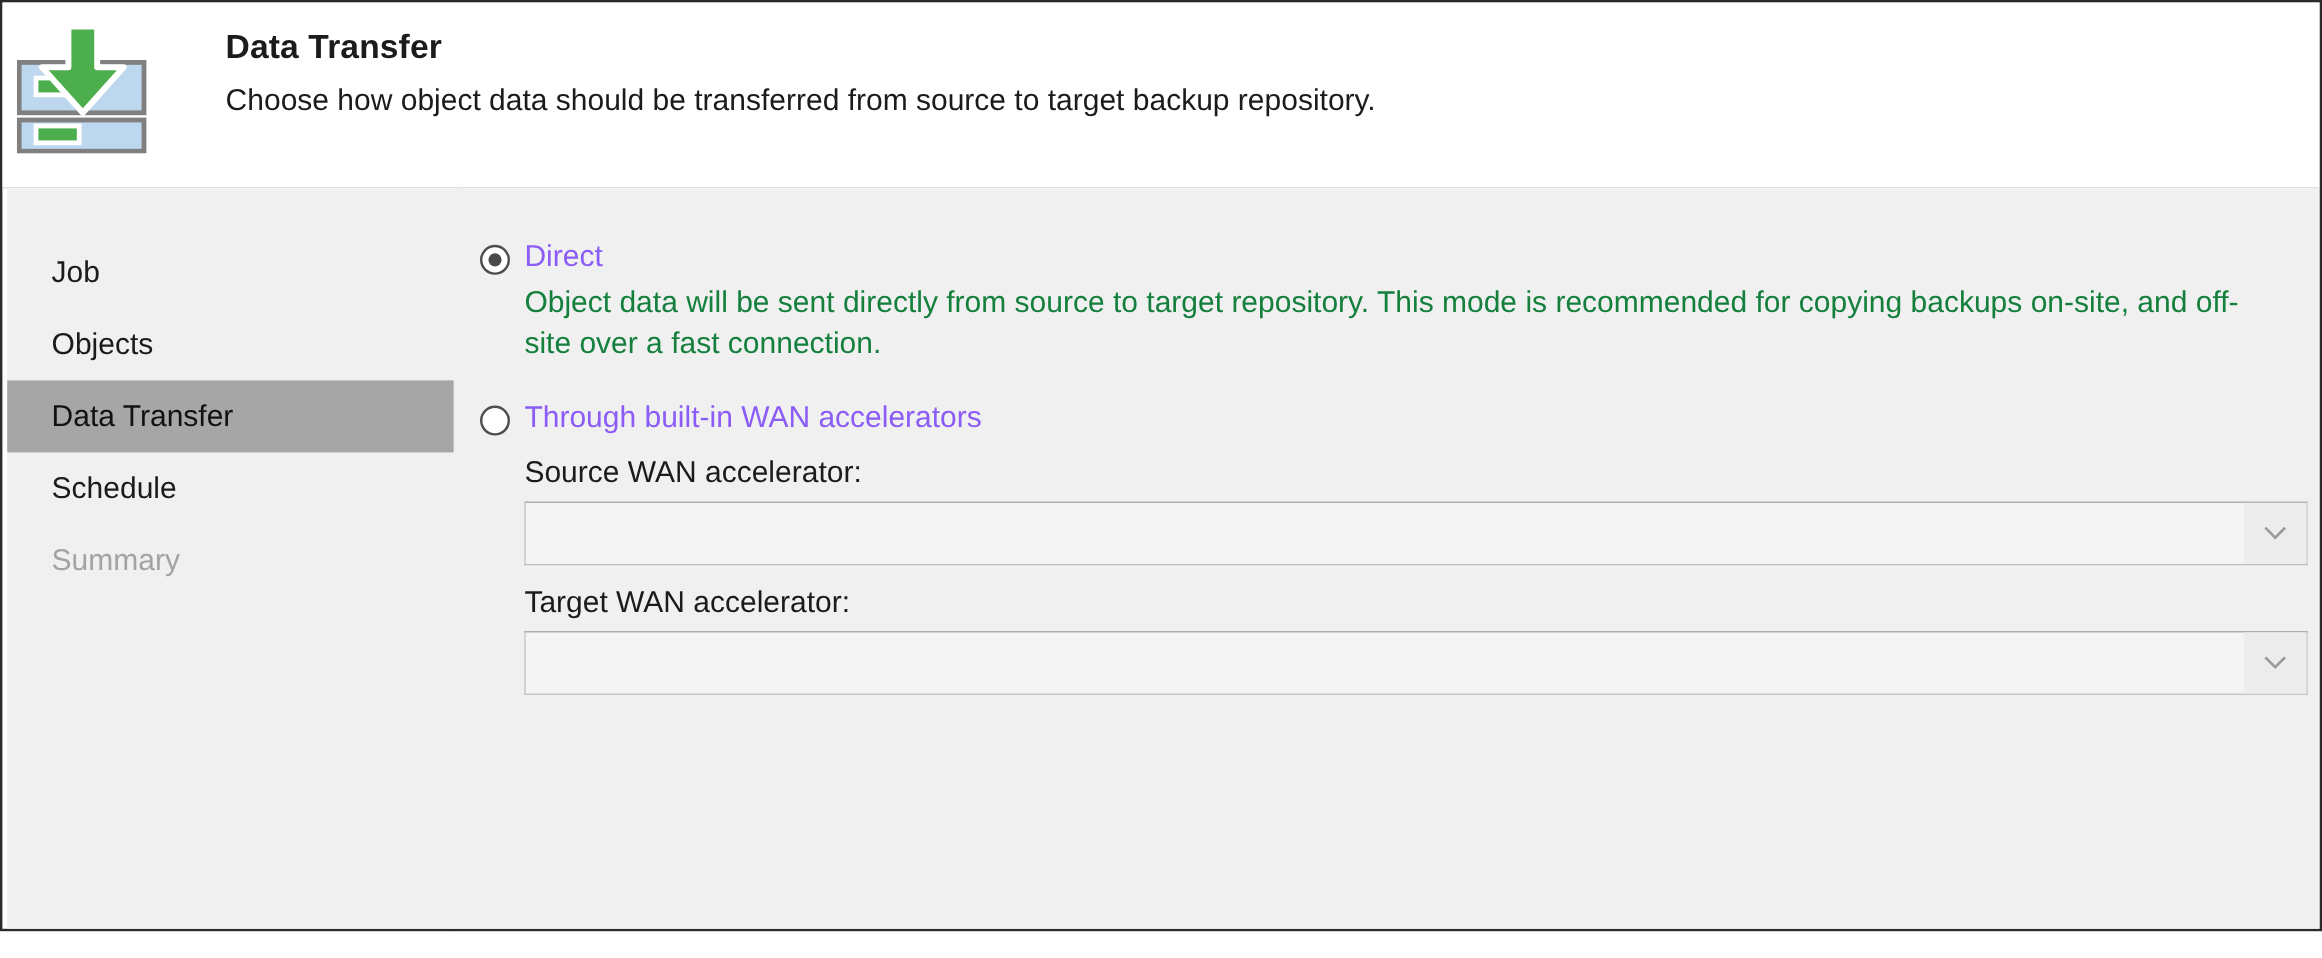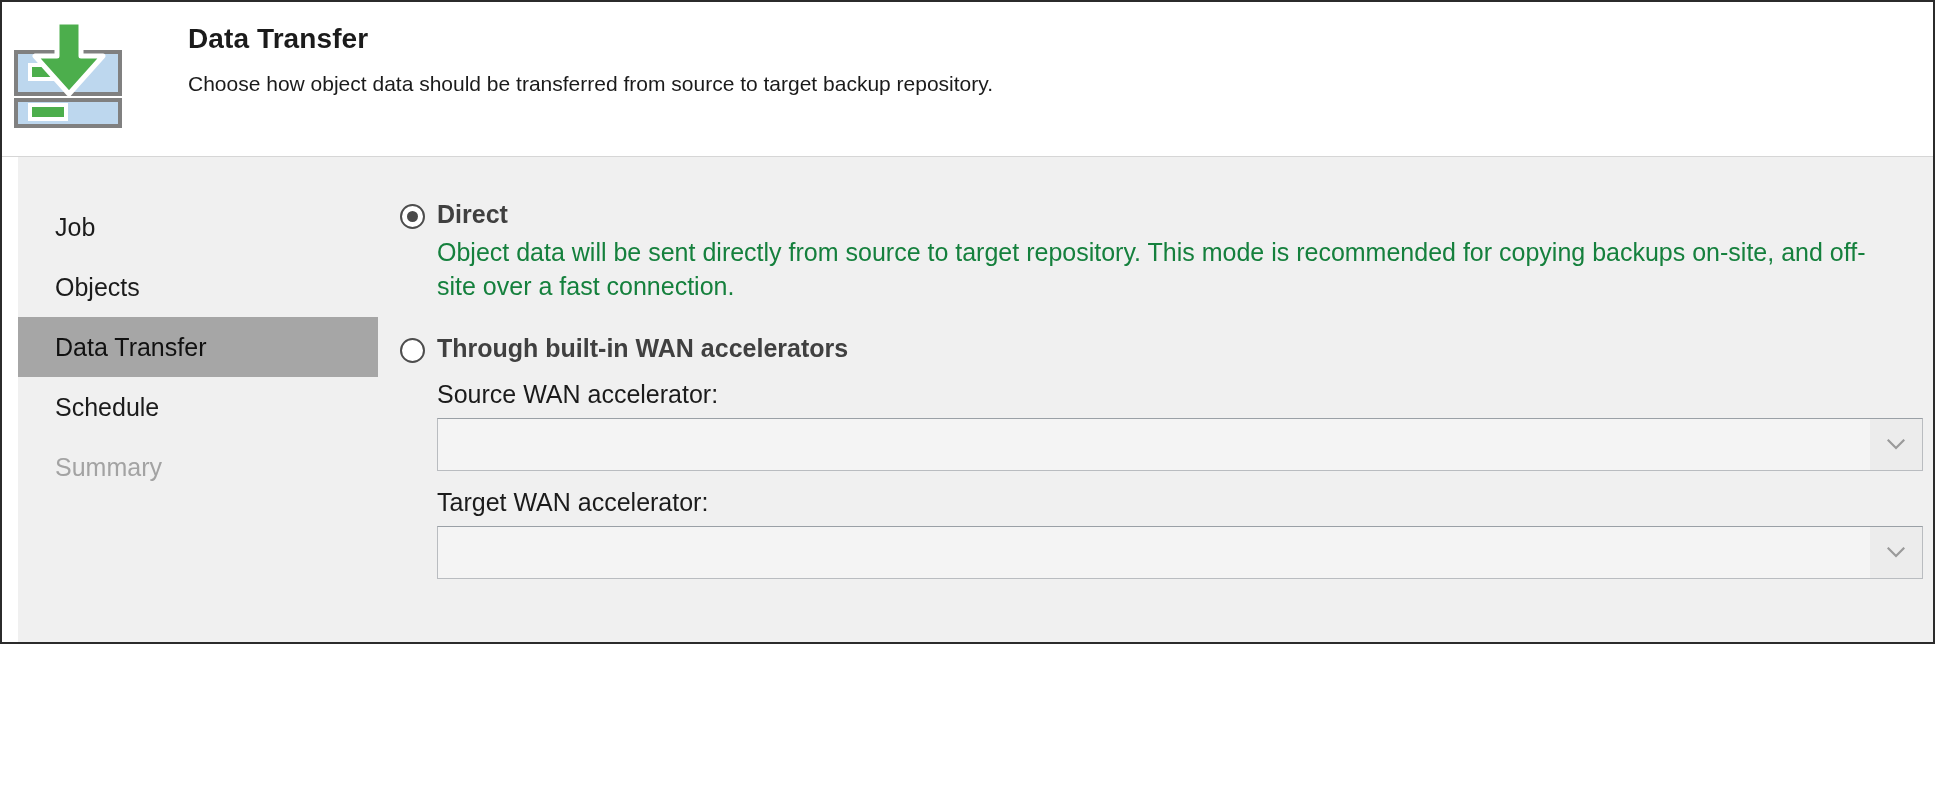--- a/index.html
+++ b/index.html
@@ -8,21 +8,21 @@
     width: 1935px;
     height: 798px;
     background: #ffffff;
     font-family: "Liberation Sans", sans-serif;
     overflow: hidden;
   }
 
   #wizard {
     position: relative;
     width: 1935px;
-    height: 644px;
+    height: 776px;
     background: #ffffff;
     border: 2px solid #2b2b2b;
     overflow: hidden;
   }
 
   
   .header {
     position: absolute;
     left: 0; top: 0;
     width: 100%;
@@ -47,32 +47,32 @@
 
   .header-title {
     font-size: 28px;
     font-weight: bold;
     color: #1b1b1b;
     letter-spacing: 0.1px;
     line-height: 34px;
   }
 
   .header-subtitle {
-    font-size: 21px;
+    font-size: 25px;
     font-weight: normal;
     color: #1b1b1b;
     line-height: 30px;
     margin-top: 13px;
     white-space: nowrap;
   }
 
   
   .sidebar {
     position: absolute;
-    left: 16px;
+    left: 4px;
     top: 155px;
     width: 375px;
     bottom: 0;
     background: #f0f0f0;
     border-right: 1px solid #d0d0d0;
     padding-top: 40px;
   }
 
   .nav-item {
     height: 60px;
@@ -126,22 +126,22 @@
     position: absolute;
     left: 50%; top: 50%;
     width: 11px; height: 11px;
     margin: -5.5px 0 0 -5.5px;
     border-radius: 50%;
     background: #4a4a4a;
   }
 
   .option-label {
     font-size: 25px;
-    font-weight: bold;
-    color: #404040;
+    font-weight: normal;
+    color: #8b5cf6;
     line-height: 30px;
     white-space: nowrap;
   }
 
   .option-desc {
     font-size: 25px;
     color: #15803d;
     line-height: 34px;
     margin-left: 37px;
     margin-top: 6px;

